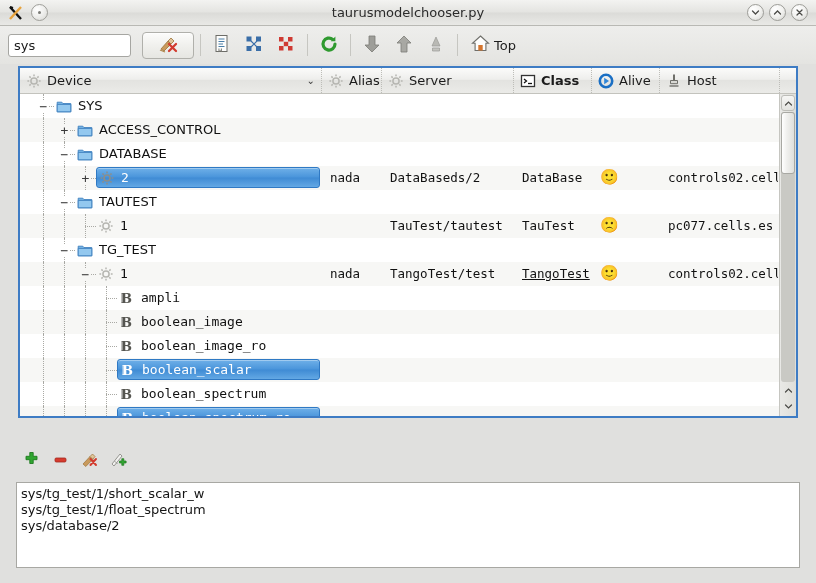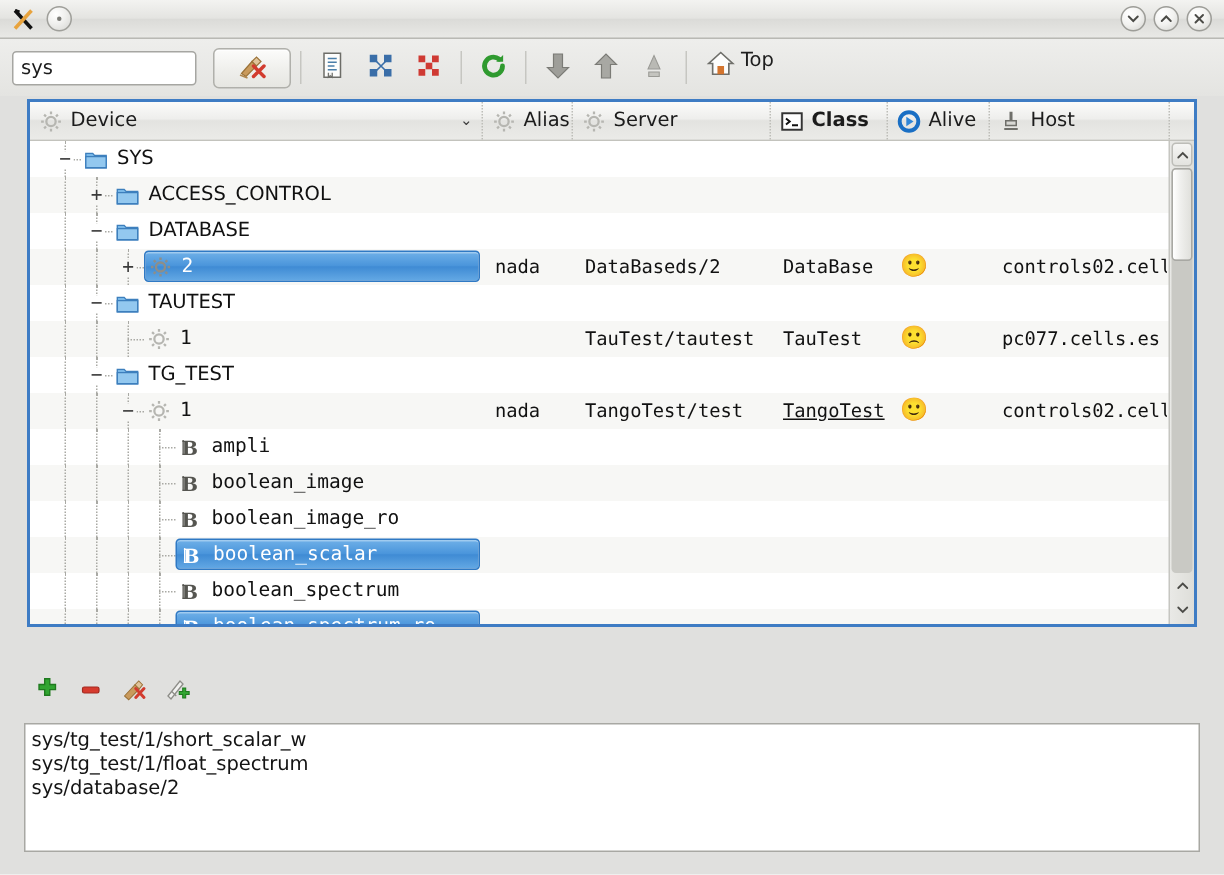--- a/index.html
+++ b/index.html
@@ -70,21 +70,21 @@
     background: transparent;
     margin: 0 1px;
   }
   .tbtn.raised {
     border: 1px solid #b0b0ab;
     background: linear-gradient(to bottom,#fcfcfb 0%,#f0f0ed 50%,#e6e6e2 100%);
     box-shadow: 0 1px 0 rgba(255,255,255,.7) inset;
     width: 52px;
   }
   .tsep { width: 1px; height: 22px; background: #c6c6c1; margin: 0 5px; }
-  .top-btn { display:flex; align-items:flex-start; gap:4px; padding: 0 6px; }
+  .top-btn { display:flex; align-items:center; gap:4px; padding: 0 6px; }
   .top-btn span { font-size: 13px; color: #1e1e1e; }
 
   
   .tree-wrap {
     position: absolute; left: 18px; top: 66px;
     width: 780px; height: 352px;
     border: 2px solid #3e7cc4;
     background: #ffffff;
     display: flex; flex-direction: column;
     overflow: hidden;
@@ -198,20 +198,21 @@
       <svg width="18" height="18" viewBox="0 0 18 18">
         <path d="M3 3 L14 15" stroke="#111" stroke-width="2.4" fill="none"></path>
         <path d="M14 3 L3 15" stroke="#e8a33d" stroke-width="2.4" fill="none"></path>
         <path d="M3 3 L6 4" stroke="#111" stroke-width="2" fill="none"></path>
       </svg>
     </div>
     <div class="tb-roundbtn">
       <div class="dot"></div>
     </div>
   </div>
+  <div class="tb-title">taurusmodelchooser.py</div>
   <div class="tb-right">
     <div class="tb-btn">
       <svg width="9" height="9" viewBox="0 0 9 9">
           <path d="M1.5 3 L4.5 6 L7.5 3" stroke="#4b4b47" stroke-width="1.3" fill="none" stroke-linecap="round"></path>
         </svg>
     </div>
     <div class="tb-btn">
       <svg width="9" height="9" viewBox="0 0 9 9">
           <path d="M1.5 6 L4.5 3 L7.5 6" stroke="#4b4b47" stroke-width="1.3" fill="none" stroke-linecap="round"></path>
         </svg>

